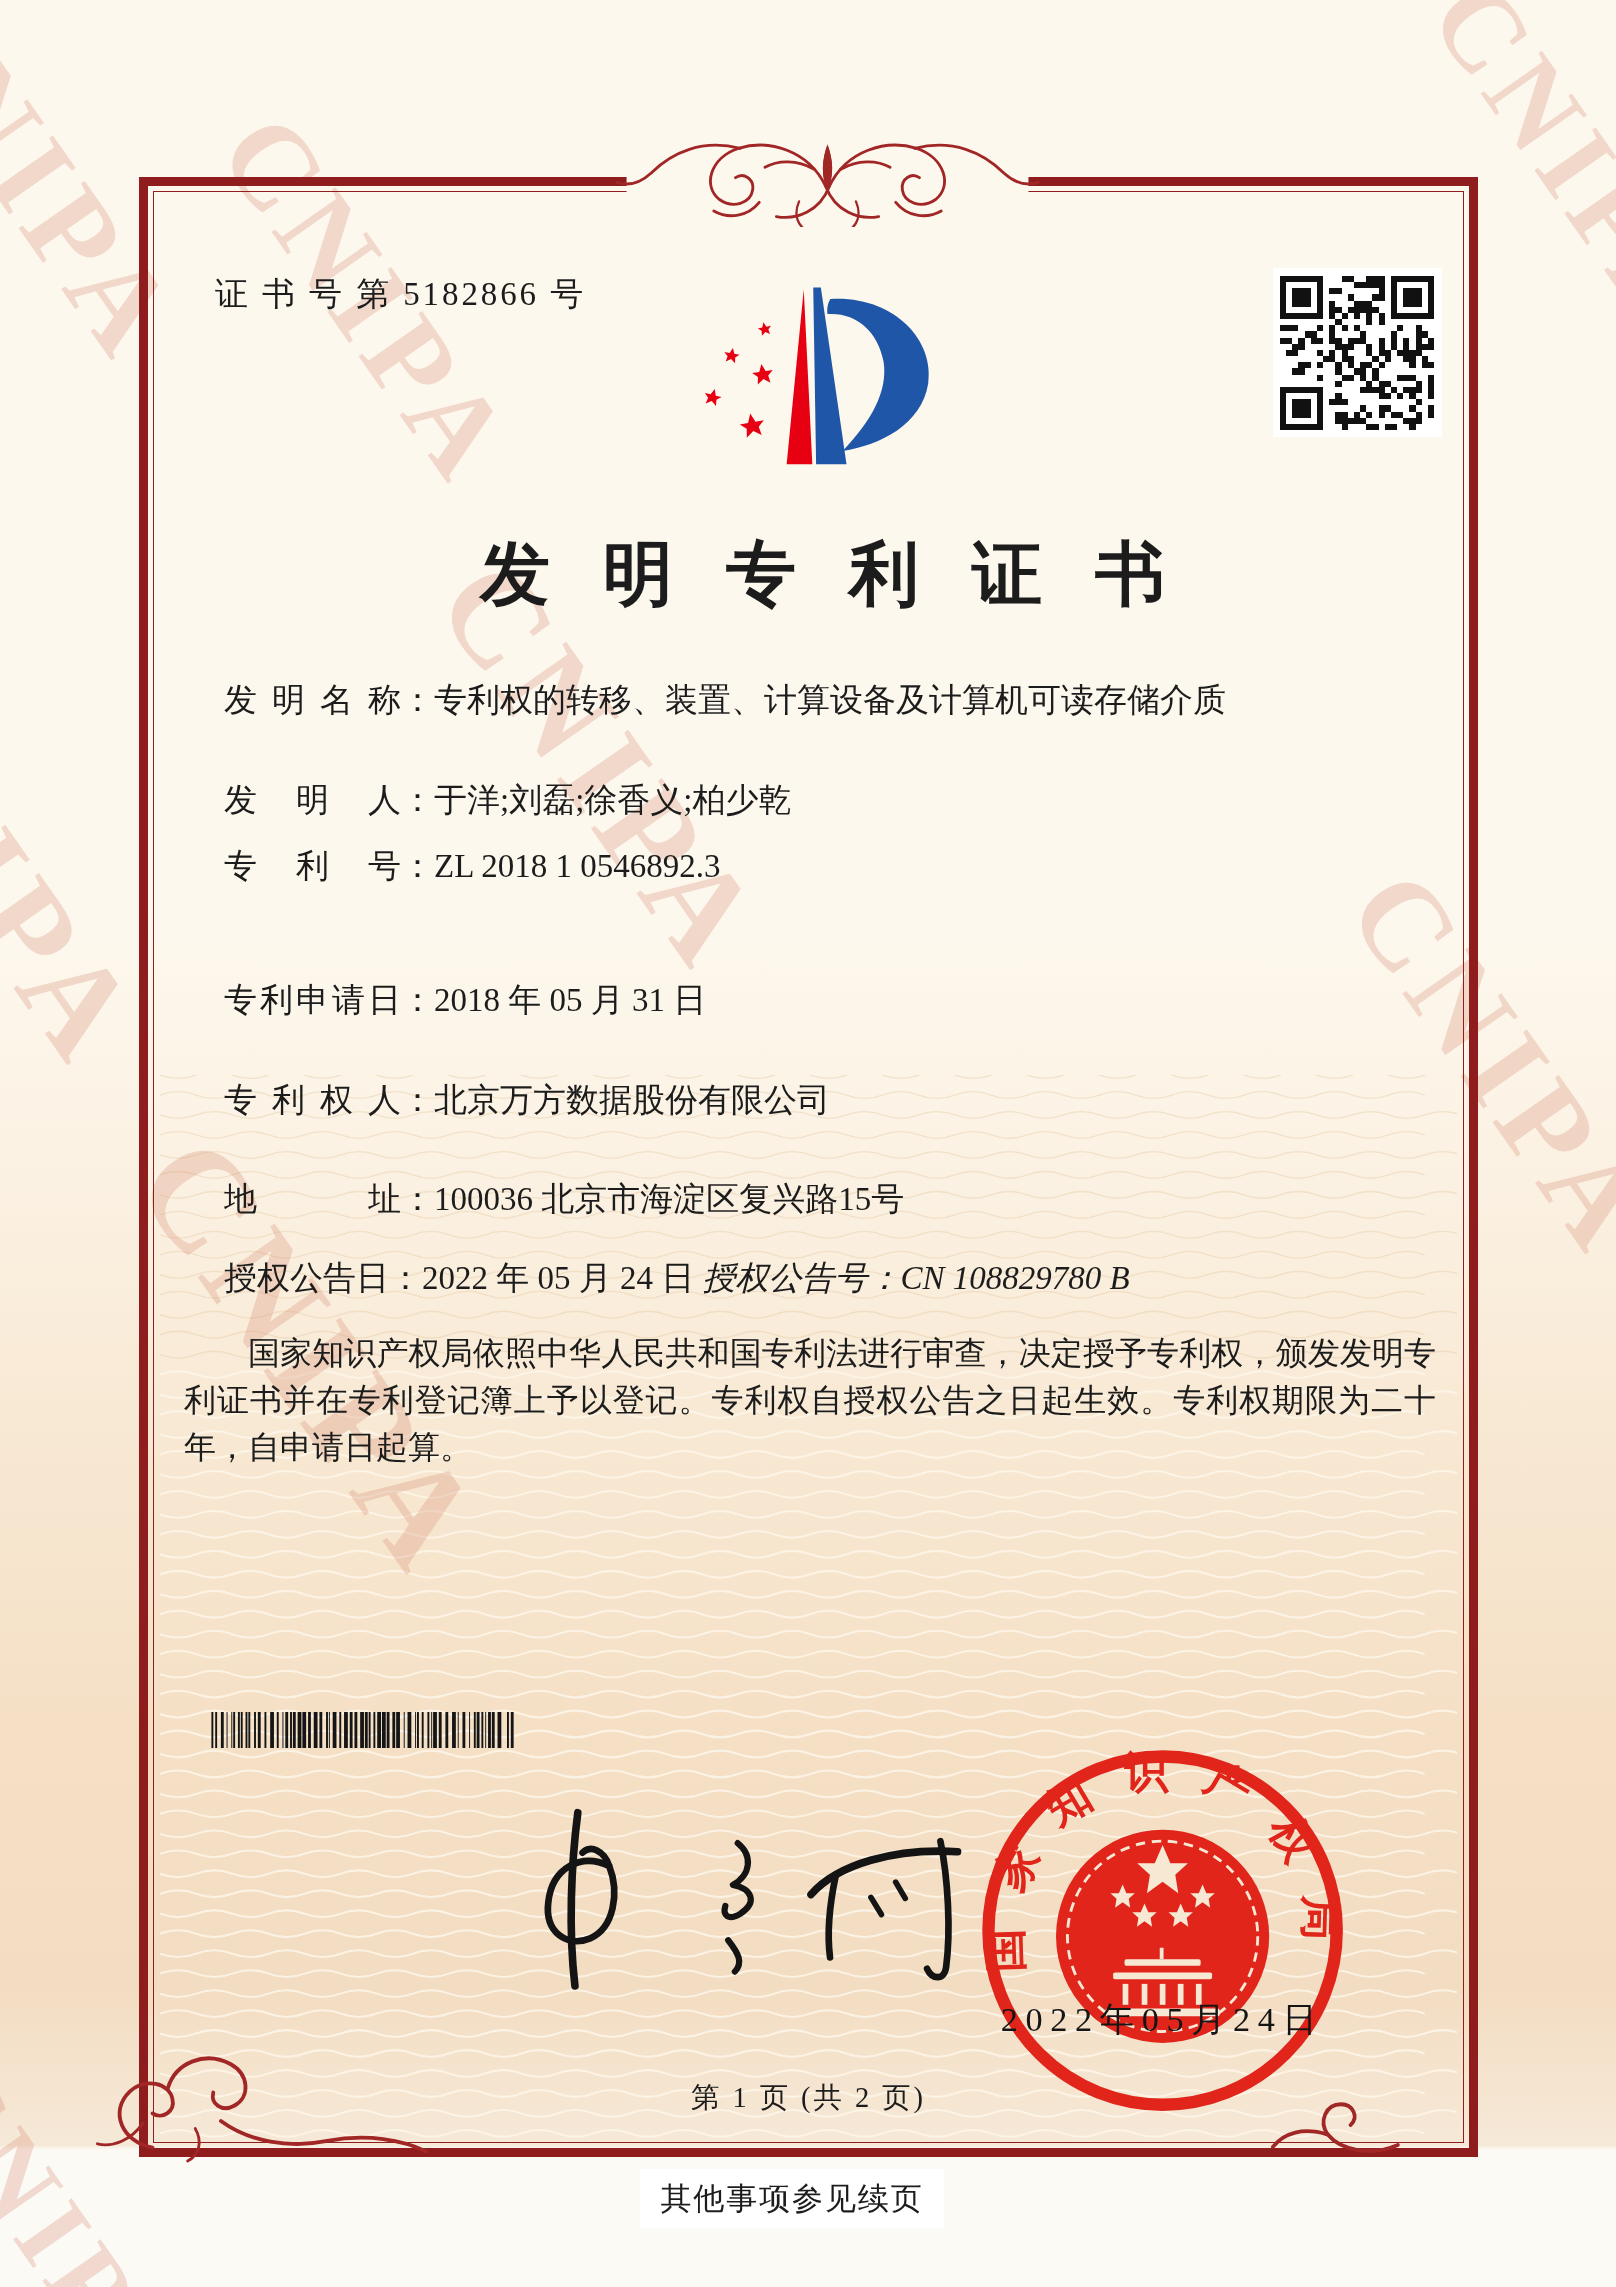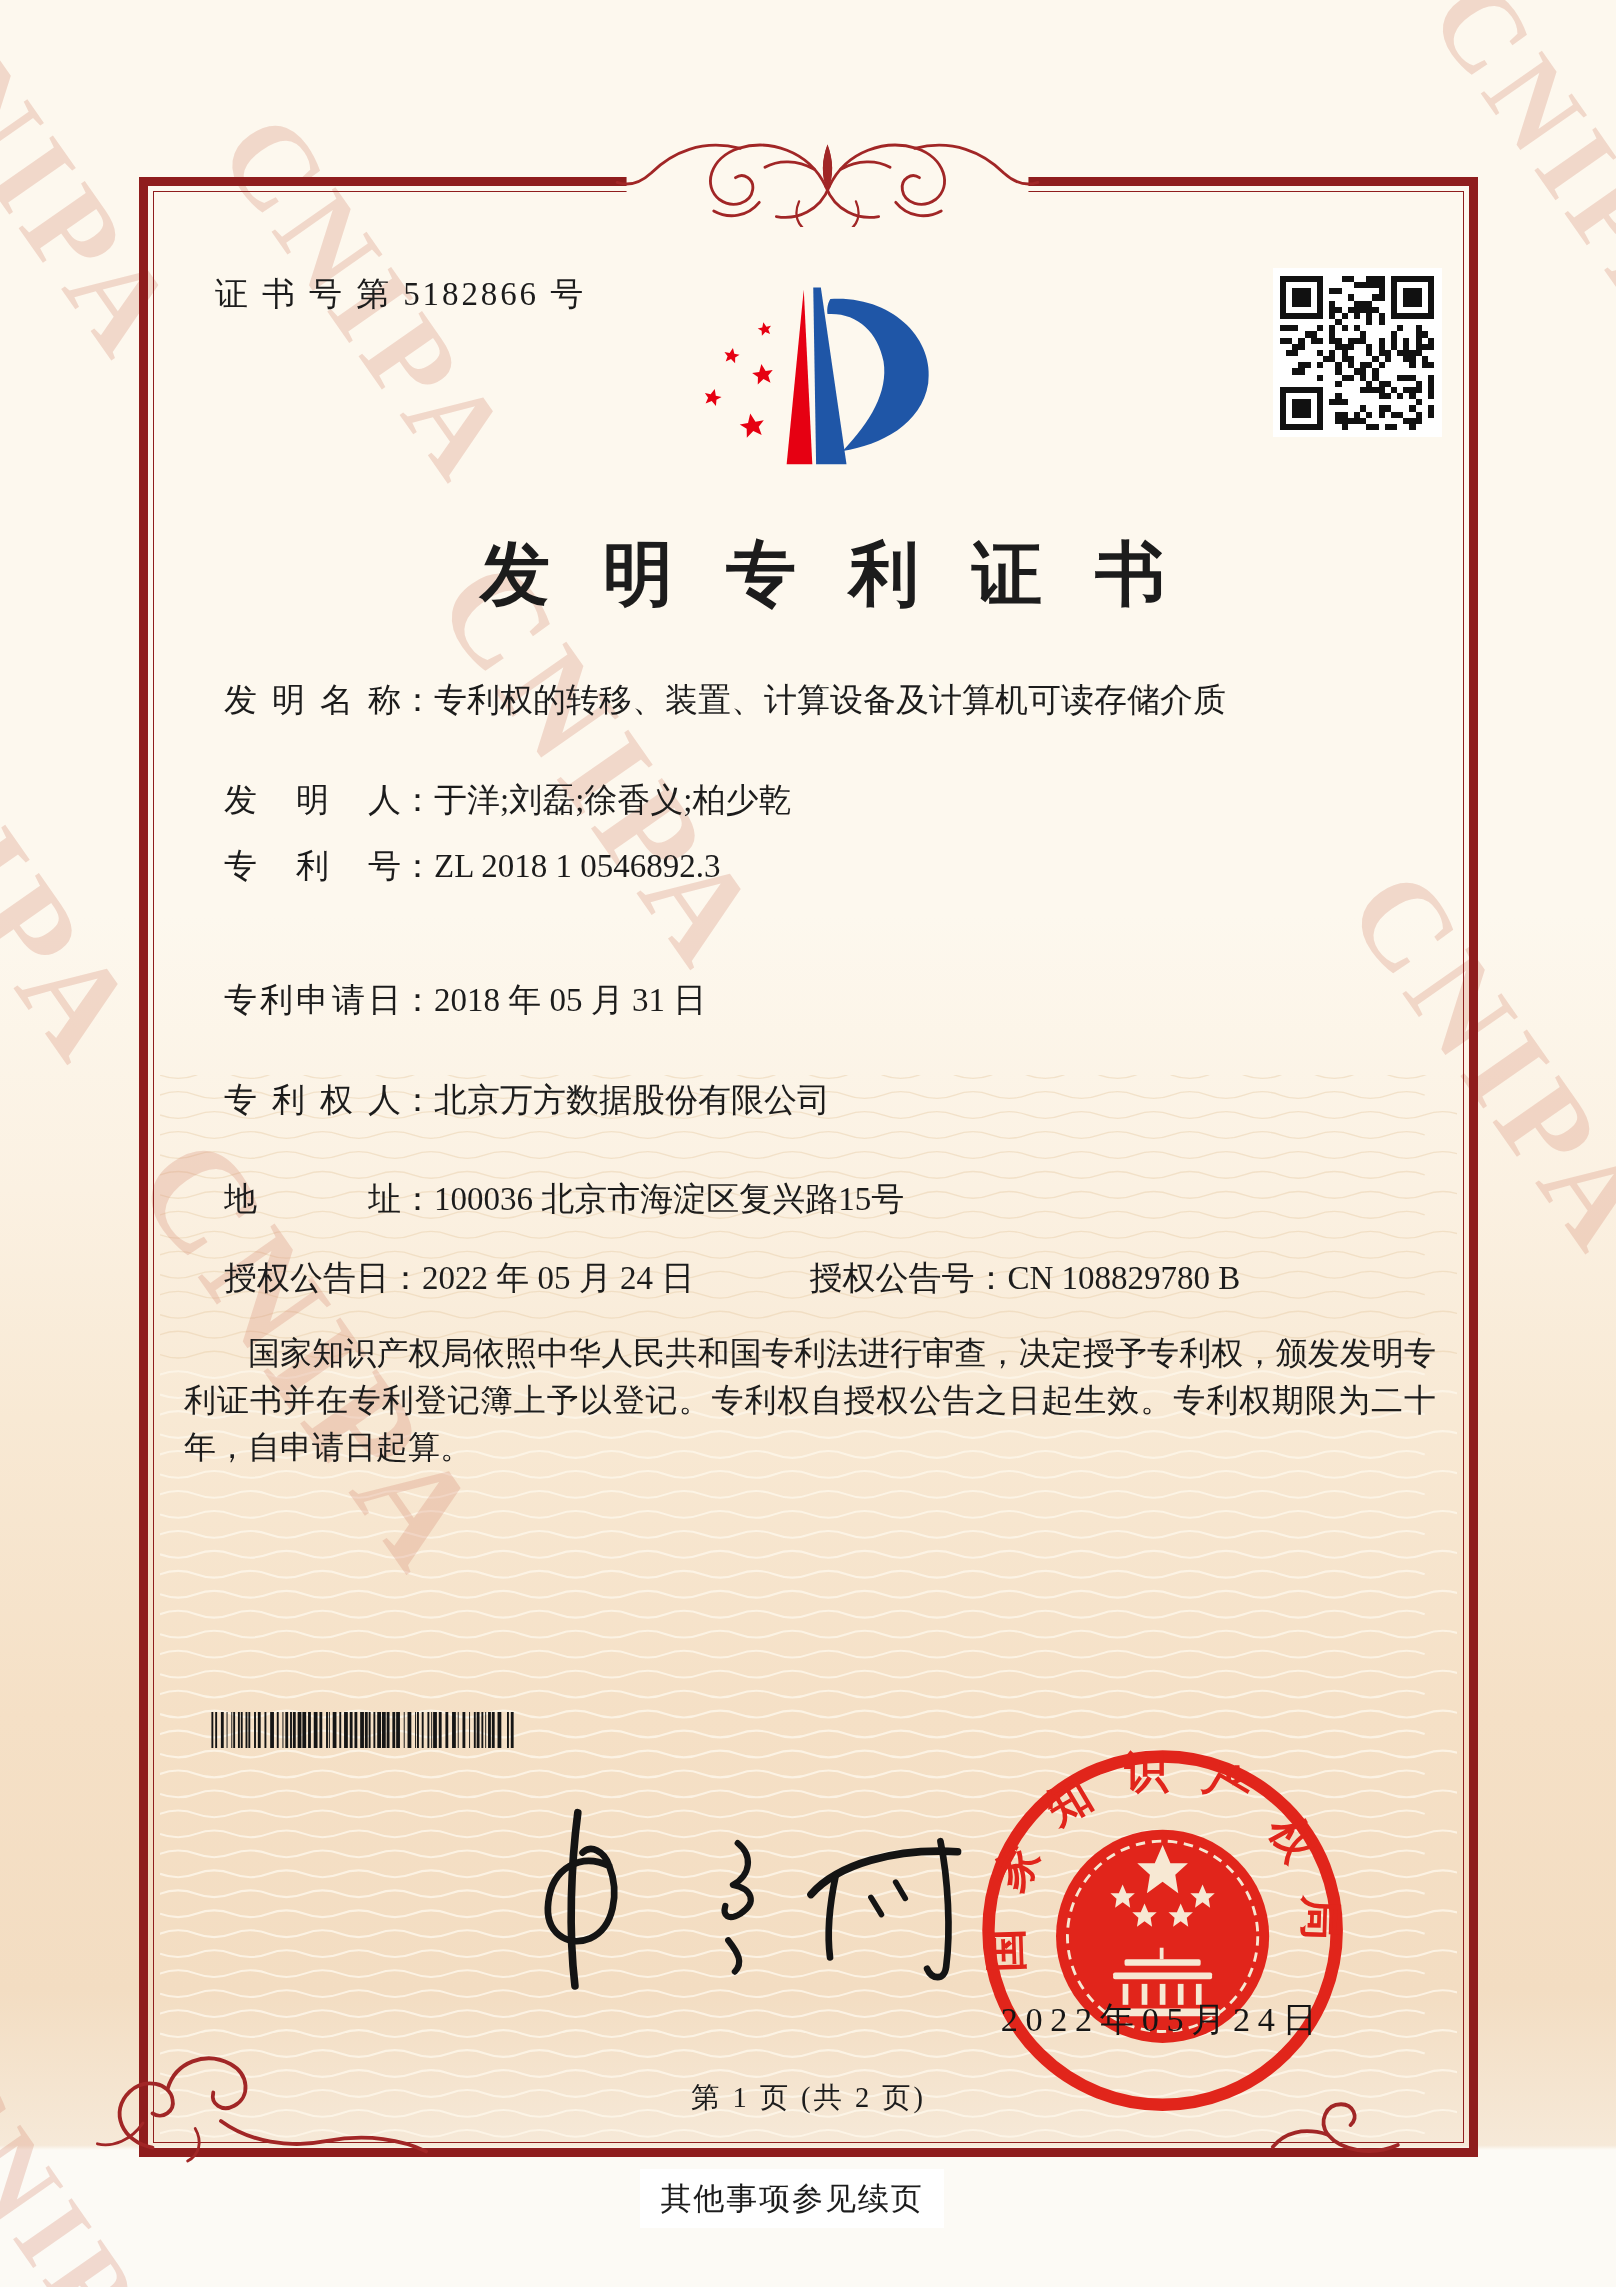--- a/index.html
+++ b/index.html
@@ -38,21 +38,21 @@
   .logo{position:absolute;left:704px;top:253px;width:247px;height:221px;}
   .qr-back{position:absolute;left:1273px;top:268px;width:169px;height:169px;background:#ffffff;}
   #qr{position:absolute;left:1280px;top:276px;width:154px;height:154px;shape-rendering:crispEdges;}
   .title{
     position:absolute;left:0;right:0;top:481px;text-align:center;
     font-size:70px;font-weight:700;letter-spacing:53px;text-indent:53px;margin-left:28px;
   }
   .field{position:absolute;left:224px;font-size:33px;white-space:nowrap;}
   .flabel{display:inline-block;width:177px;text-align:justify;text-align-last:justify;vertical-align:top;}
   .grant{position:absolute;left:224px;top:1256px;font-size:33px;white-space:nowrap;}
-  .grant .pair2{margin-left:107px;}
+  .grant .pair2{font-style:italic;}
   .paras{
     position:absolute;left:184px;top:1330px;width:1252px;
     font-size:32px;line-height:47px;text-align:justify;
   }
   .paras p{margin:0;text-indent:2em;}
   #barcode{position:absolute;left:211px;top:1712px;}
   .signer{
     position:absolute;left:241px;top:1841px;
     font-family:"Liberation Sans","DejaVu Sans",sans-serif;font-size:37px;font-weight:500;
   }

